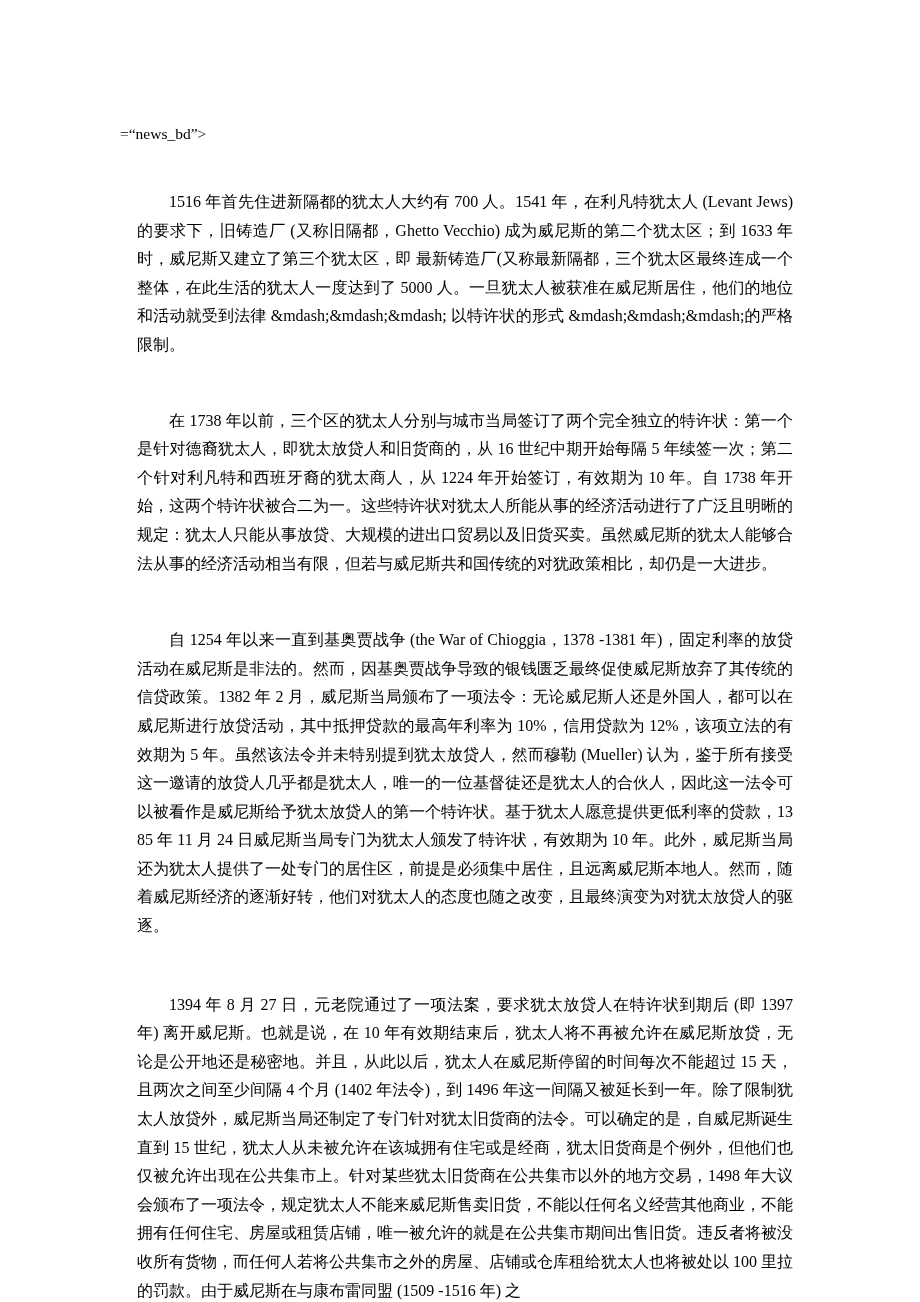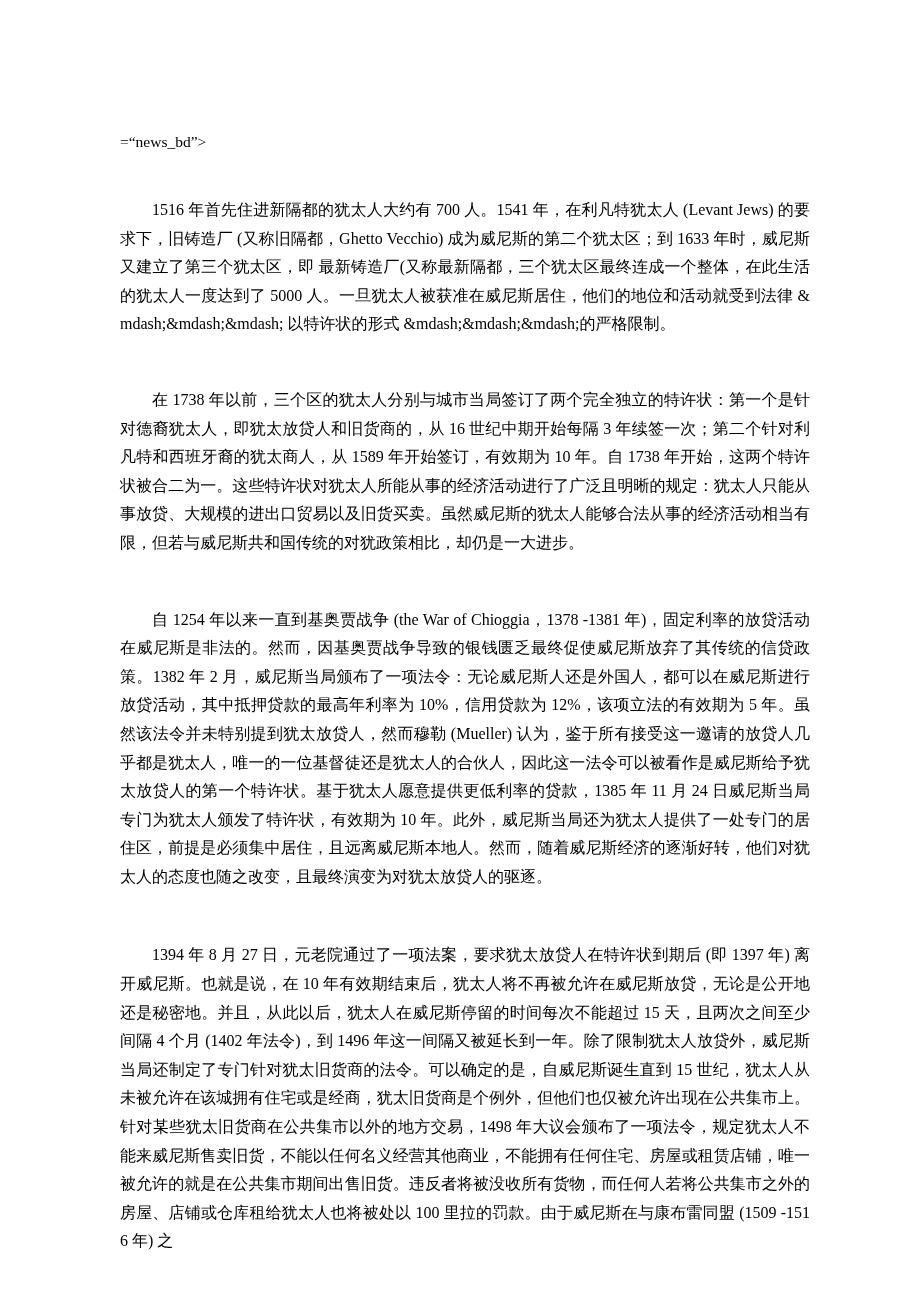--- a/index.html
+++ b/index.html
@@ -36,49 +36,49 @@
     font-size: 15.5px;
     line-height: 1.5;
     margin: 0 0 0 0;
     padding: 0;
     letter-spacing: 0.1px;
   }
   .raw-tag {
     text-align: left;
     font-size: 15.5px;
     line-height: 1.55;
-    margin: 22px 0 0 0;
+    margin: 14px 0 0 0;
     padding: 0;
   }
   .para {
     font-size: 16px;
     line-height: 28.6px;
     text-align: justify;
     text-justify: inter-ideograph;
     text-indent: 2em;
-    margin: 0;
+    margin: 17px;
     padding: 0;
     word-break: break-all;
   }
   .para.gap-1 { margin-top: 42px; }
   .para.gap-2 { margin-top: 47px; }
   .para.gap-3 { margin-top: 48px; }
   .para.gap-4 { margin-top: 50px; }
 </style>
 </head>
 <body>
 
 <div class="page">
   <div class="content">
 
 
     <div class="raw-tag">=“news_bd”&gt;</div>
 
     <p class="para gap-1">1516 年首先住进新隔都的犹太人大约有 700 人。1541 年，在利凡特犹太人 (Levant Jews) 的要求下，旧铸造厂 (又称旧隔都，Ghetto Vecchio) 成为威尼斯的第二个犹太区；到 1633 年时，威尼斯又建立了第三个犹太区，即 最新铸造厂(又称最新隔都，三个犹太区最终连成一个整体，在此生活的犹太人一度达到了 5000 人。一旦犹太人被获准在威尼斯居住，他们的地位和活动就受到法律 &amp;mdash;&amp;mdash;&amp;mdash; 以特许状的形式 &amp;mdash;&amp;mdash;&amp;mdash;的严格限制。</p>
 
-    <p class="para gap-2">在 1738 年以前，三个区的犹太人分别与城市当局签订了两个完全独立的特许状：第一个是针对德裔犹太人，即犹太放贷人和旧货商的，从 16 世纪中期开始每隔 3 年续签一次；第二个针对利凡特和西班牙裔的犹太商人，从 1589 年开始签订，有效期为 10 年。自 1738 年开始，这两个特许状被合二为一。这些特许状对犹太人所能从事的经济活动进行了广泛且明晰的规定：犹太人只能从事放贷、大规模的进出口贸易以及旧货买卖。虽然威尼斯的犹太人能够合法从事的经济活动相当有限，但若与威尼斯共和国传统的对犹政策相比，却仍是一大进步。</p>
+    <p class="para gap-2">在 1738 年以前，三个区的犹太人分别与城市当局签订了两个完全独立的特许状：第一个是针对德裔犹太人，即犹太放贷人和旧货商的，从 16 世纪中期开始每隔 5 年续签一次；第二个针对利凡特和西班牙裔的犹太商人，从 1224 年开始签订，有效期为 10 年。自 1738 年开始，这两个特许状被合二为一。这些特许状对犹太人所能从事的经济活动进行了广泛且明晰的规定：犹太人只能从事放贷、大规模的进出口贸易以及旧货买卖。虽然威尼斯的犹太人能够合法从事的经济活动相当有限，但若与威尼斯共和国传统的对犹政策相比，却仍是一大进步。</p>
 
     <p class="para gap-3">自 1254 年以来一直到基奥贾战争 (the War of Chioggia，1378 -1381 年)，固定利率的放贷活动在威尼斯是非法的。然而，因基奥贾战争导致的银钱匮乏最终促使威尼斯放弃了其传统的信贷政策。1382 年 2 月，威尼斯当局颁布了一项法令：无论威尼斯人还是外国人，都可以在威尼斯进行放贷活动，其中抵押贷款的最高年利率为 10%，信用贷款为 12%，该项立法的有效期为 5 年。虽然该法令并未特别提到犹太放贷人，然而穆勒 (Mueller) 认为，鉴于所有接受这一邀请的放贷人几乎都是犹太人，唯一的一位基督徒还是犹太人的合伙人，因此这一法令可以被看作是威尼斯给予犹太放贷人的第一个特许状。基于犹太人愿意提供更低利率的贷款，1385 年 11 月 24 日威尼斯当局专门为犹太人颁发了特许状，有效期为 10 年。此外，威尼斯当局还为犹太人提供了一处专门的居住区，前提是必须集中居住，且远离威尼斯本地人。然而，随着威尼斯经济的逐渐好转，他们对犹太人的态度也随之改变，且最终演变为对犹太放贷人的驱逐。</p>
 
     <p class="para gap-4">1394 年 8 月 27 日，元老院通过了一项法案，要求犹太放贷人在特许状到期后 (即 1397 年) 离开威尼斯。也就是说，在 10 年有效期结束后，犹太人将不再被允许在威尼斯放贷，无论是公开地还是秘密地。并且，从此以后，犹太人在威尼斯停留的时间每次不能超过 15 天，且两次之间至少间隔 4 个月 (1402 年法令)，到 1496 年这一间隔又被延长到一年。除了限制犹太人放贷外，威尼斯当局还制定了专门针对犹太旧货商的法令。可以确定的是，自威尼斯诞生直到 15 世纪，犹太人从未被允许在该城拥有住宅或是经商，犹太旧货商是个例外，但他们也仅被允许出现在公共集市上。针对某些犹太旧货商在公共集市以外的地方交易，1498 年大议会颁布了一项法令，规定犹太人不能来威尼斯售卖旧货，不能以任何名义经营其他商业，不能拥有任何住宅、房屋或租赁店铺，唯一被允许的就是在公共集市期间出售旧货。违反者将被没收所有货物，而任何人若将公共集市之外的房屋、店铺或仓库租给犹太人也将被处以 100 里拉的罚款。由于威尼斯在与康布雷同盟 (1509 -1516 年) 之</p>
 
   </div>
 </div>
 
 </body></html>

